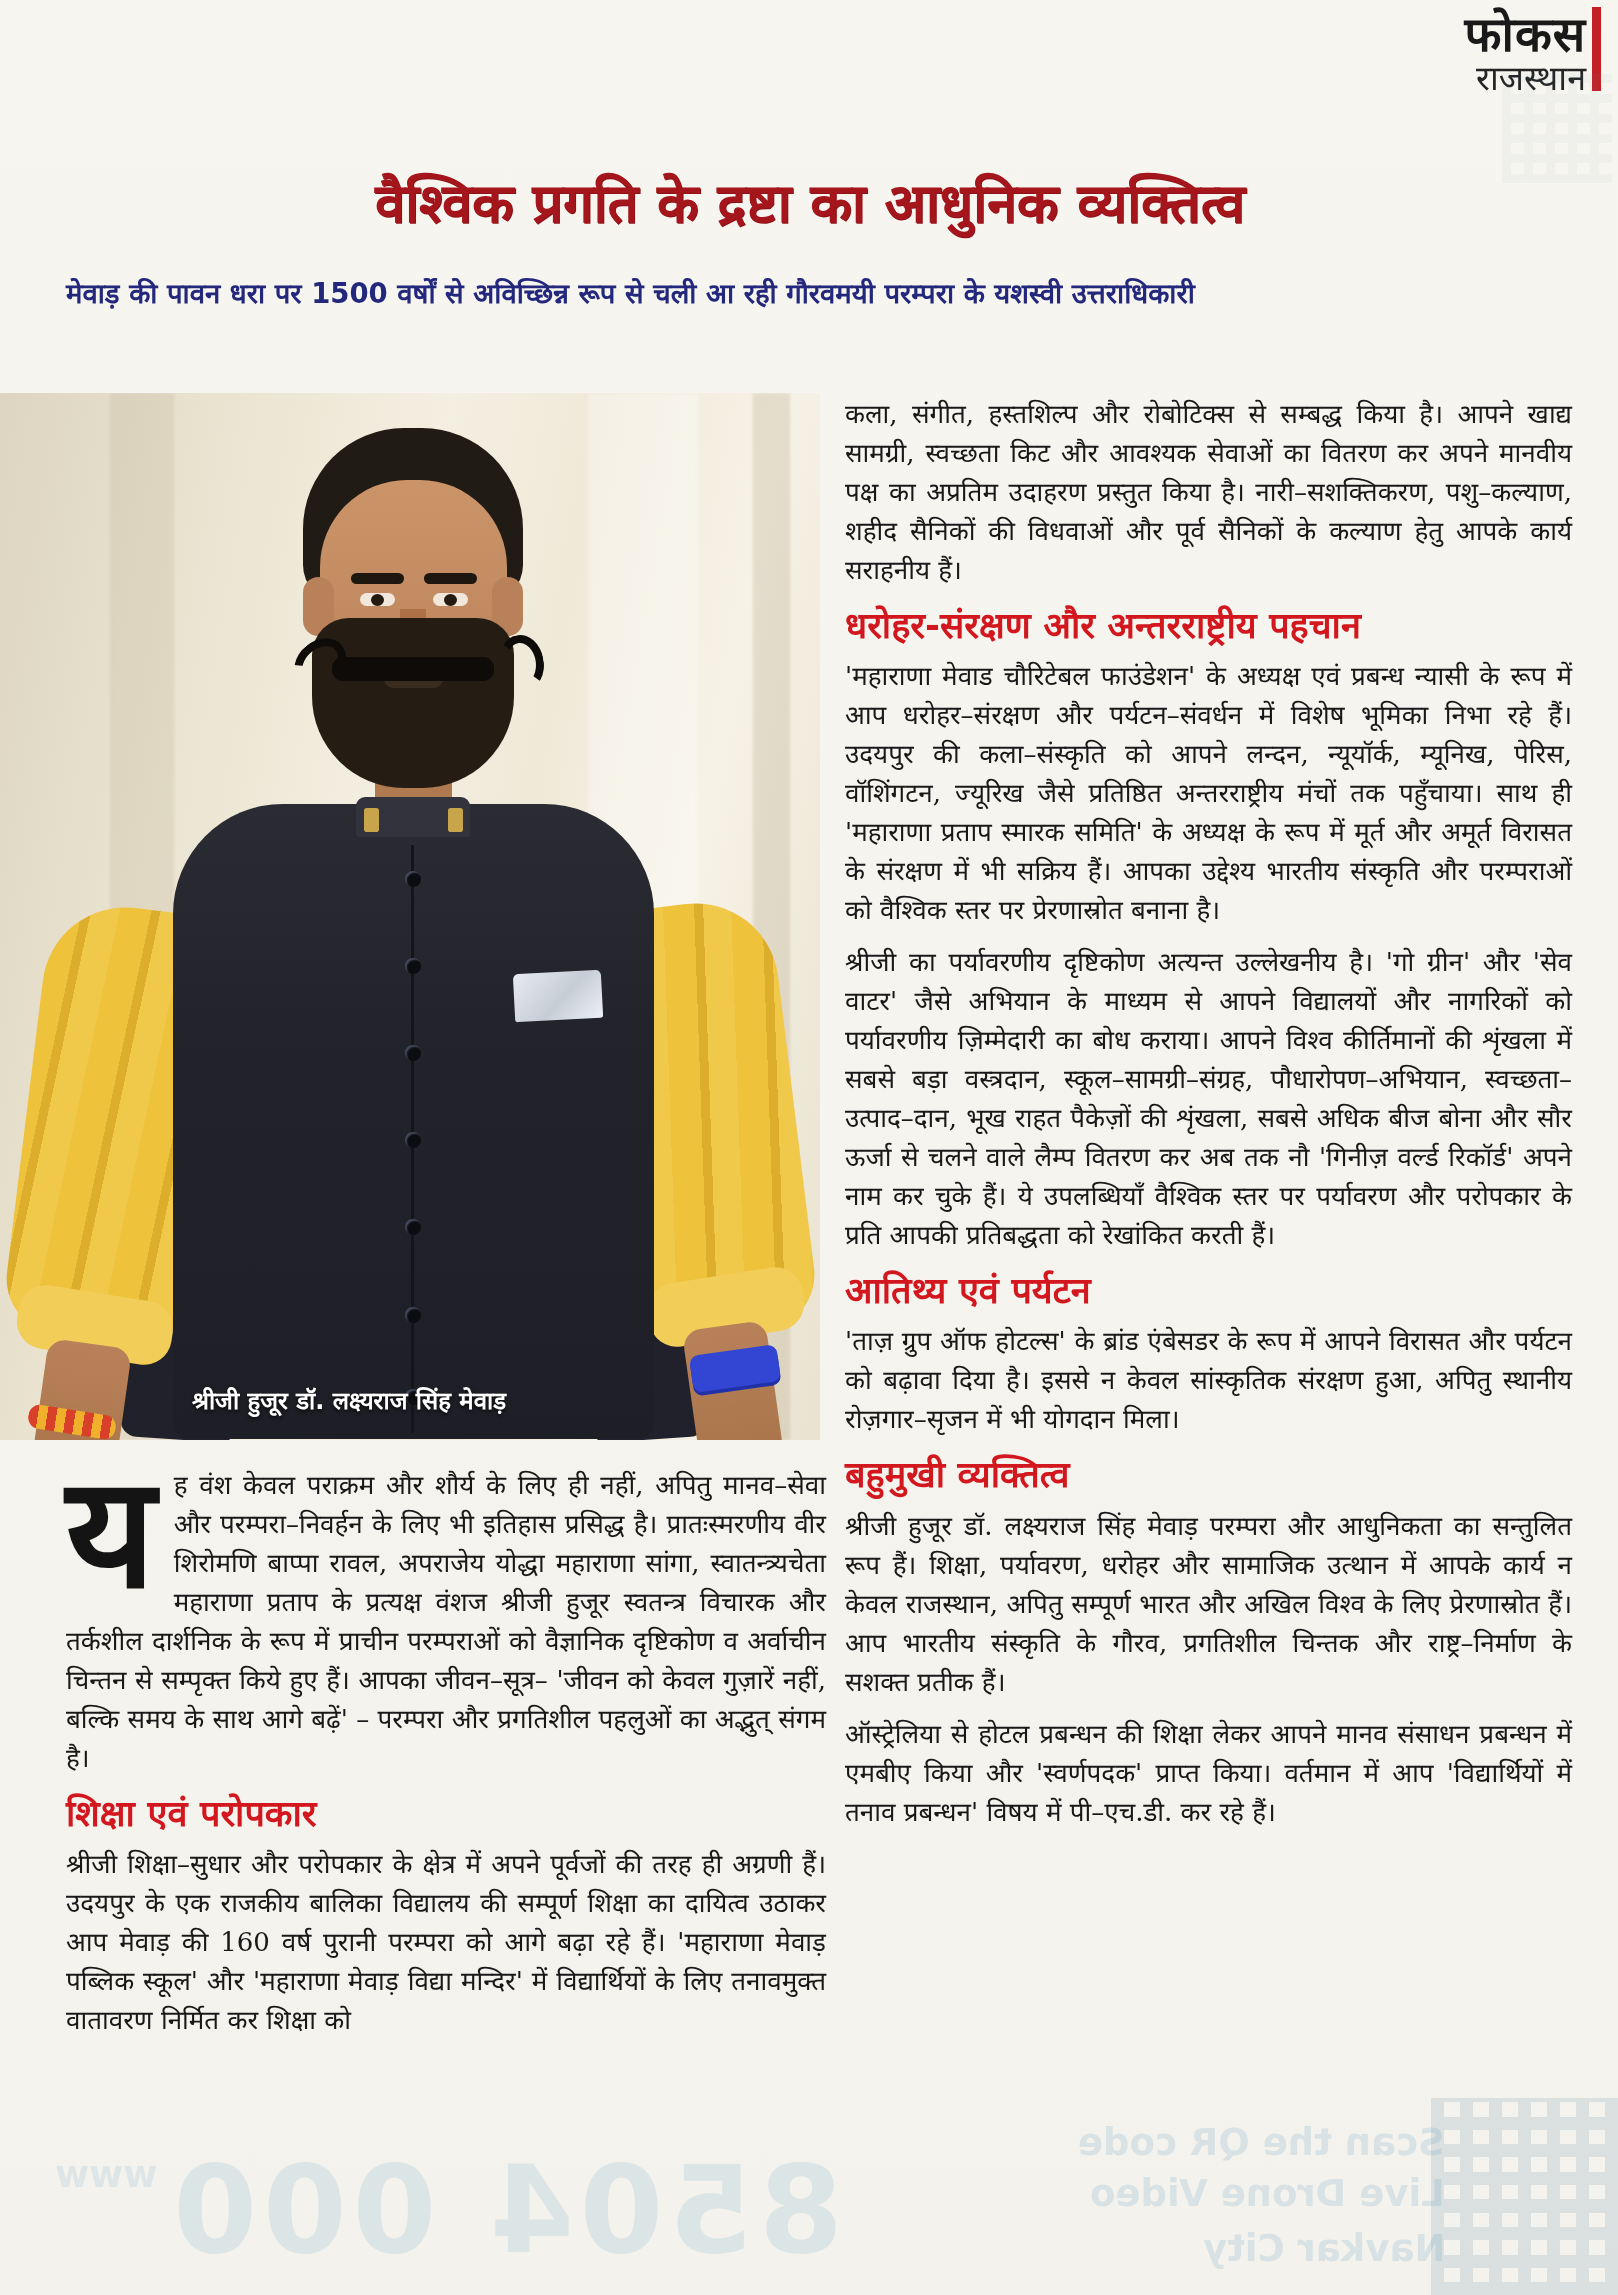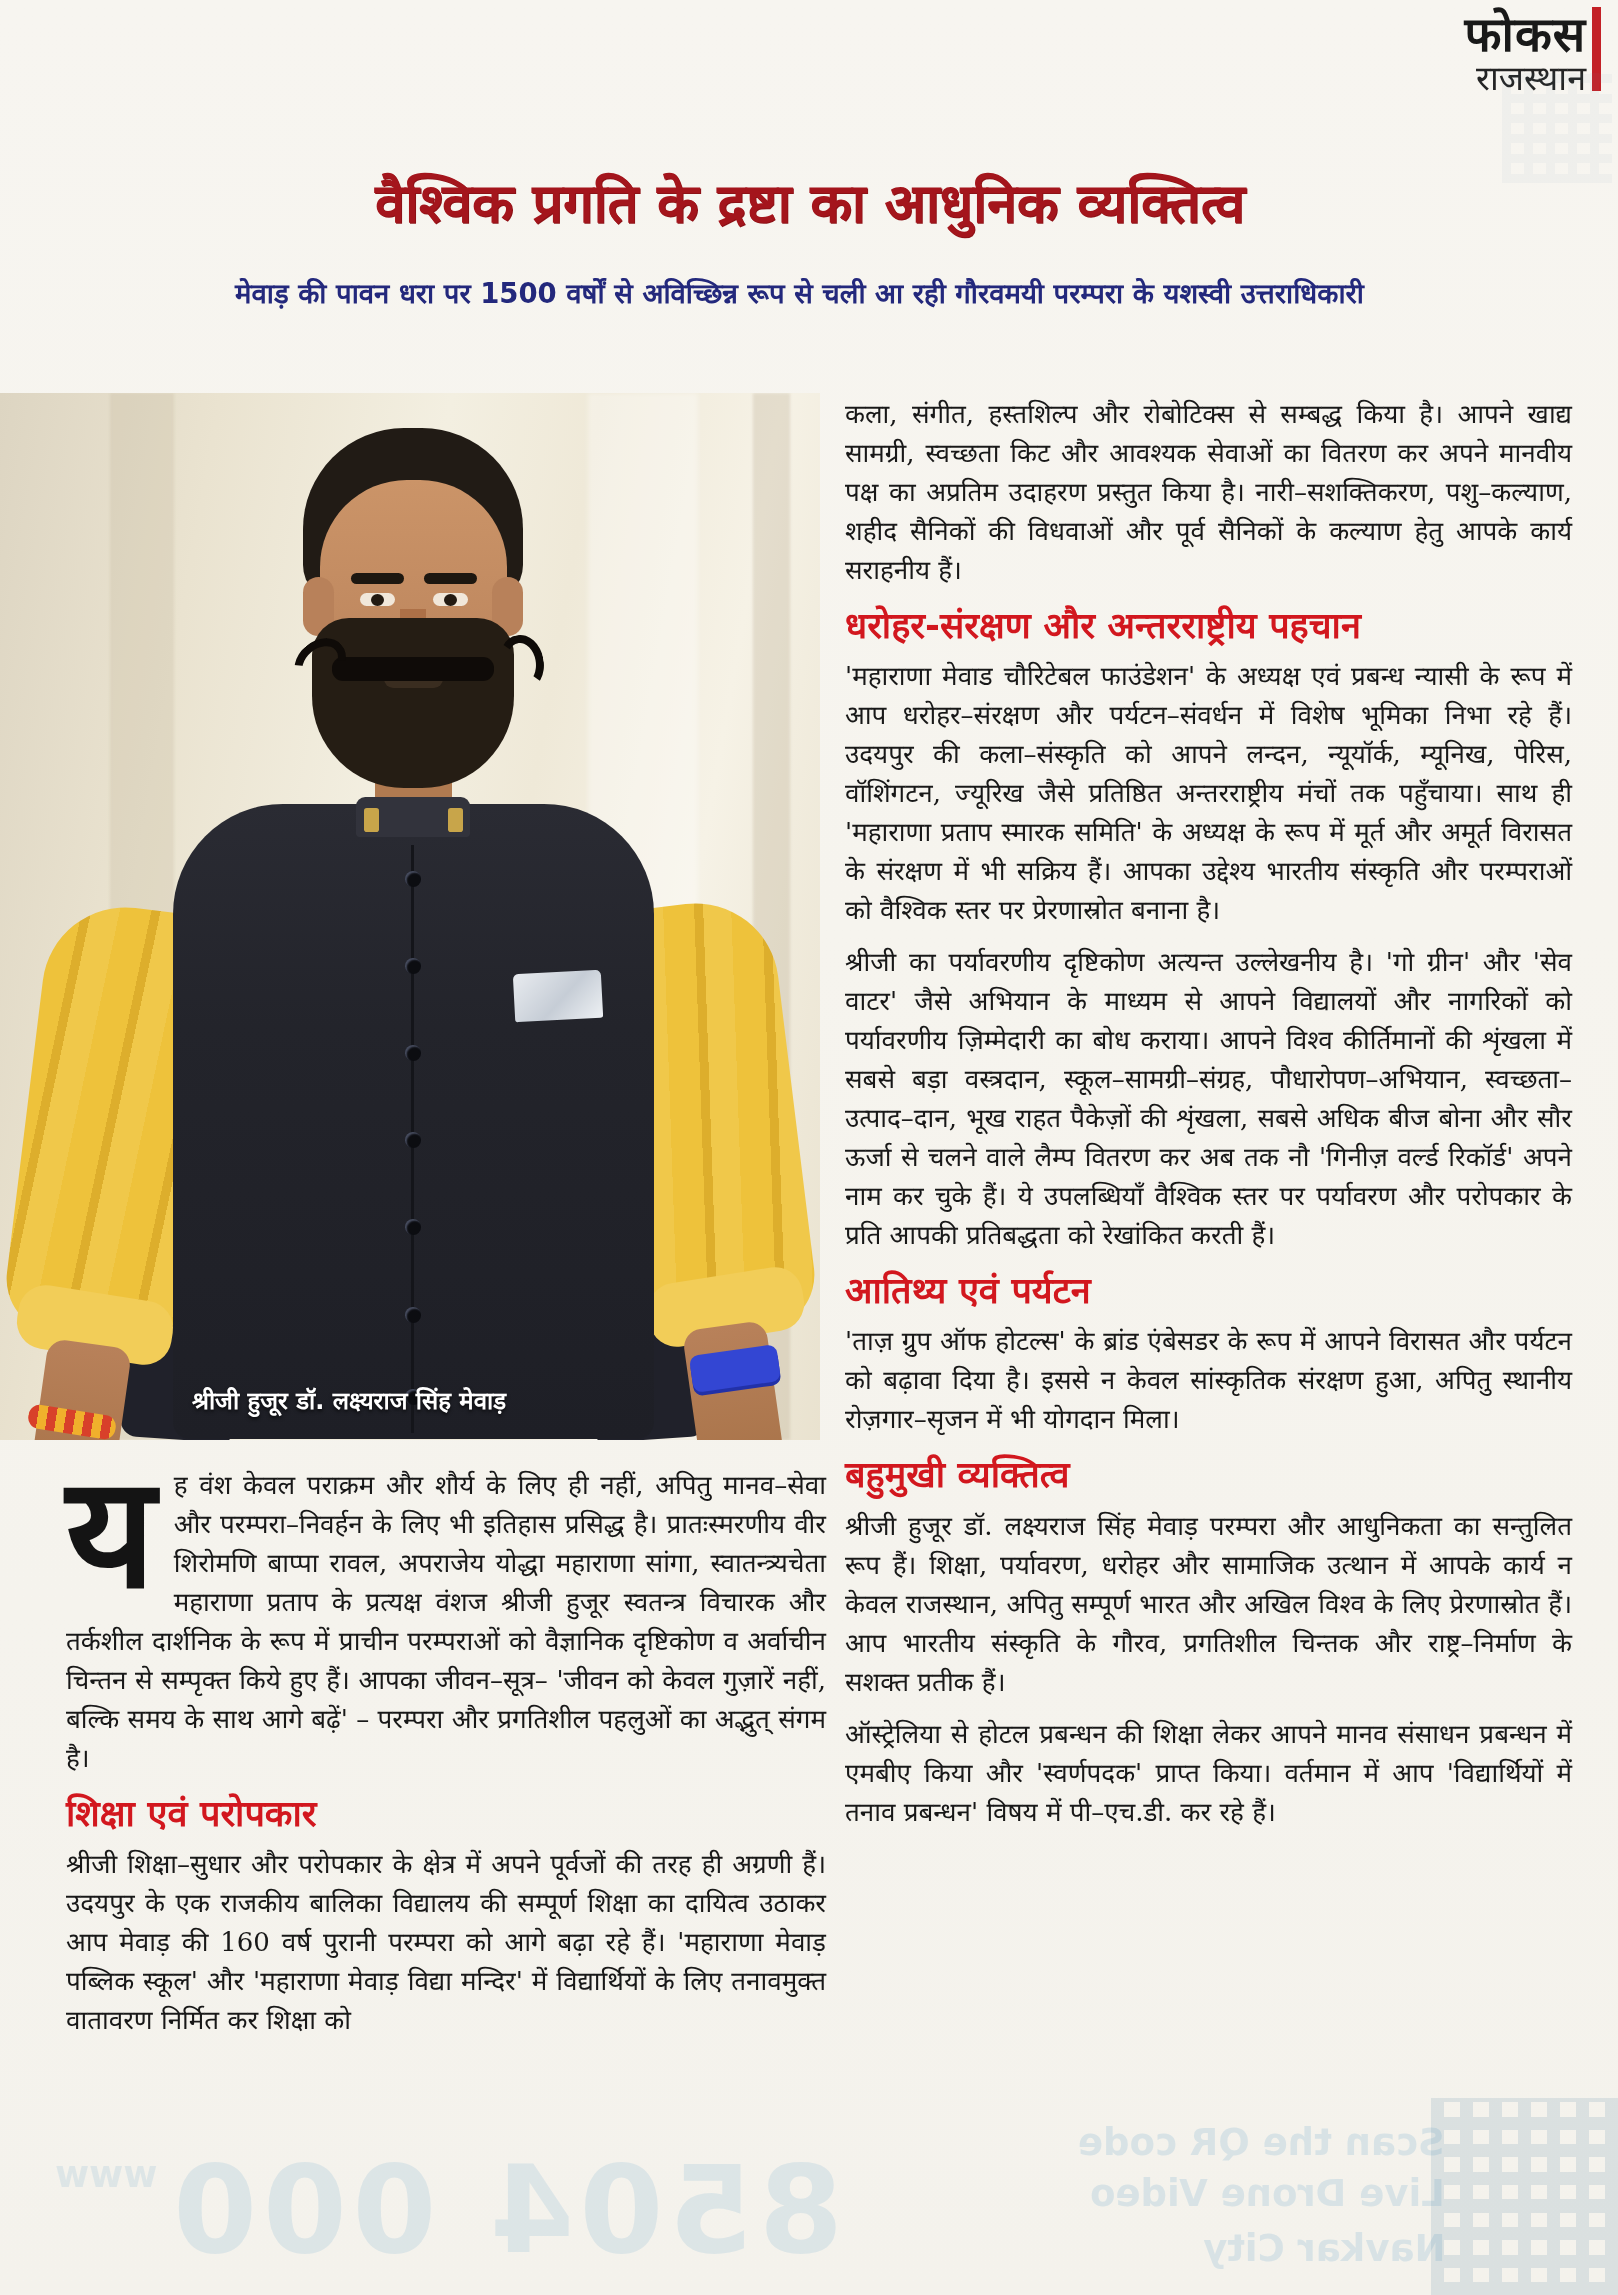--- a/index.html
+++ b/index.html
@@ -18,21 +18,21 @@
   .masthead .region{font-size:34px;color:#242424;line-height:39px;}
   .masthead-bar{position:absolute;top:7.3px;right:18.4px;width:8.3px;height:84px;background:#c32026;}
   
   .headline{
     position:absolute;top:127px;left:37px;width:1546px;text-align:center;
     font-size:54px;font-weight:bold;color:#a4151c;line-height:1.2;
     text-shadow:0.9px 0.9px 0 #8d1116;
     margin-top:45px;
   }
   .standfirst{
-    position:absolute;top:268px;left:45px;width:1509px;text-align:center;
+    position:absolute;top:268px;left:66px;width:1509px;
     color:#23287c;font-weight:bold;font-size:27.5px;line-height:1.85;
   }
   
   .photo{
     position:absolute;left:0;top:393px;width:820px;height:1047px;overflow:hidden;
     background:
       linear-gradient(100deg, #ddd5c2 0%, #eae3d0 22%, #f3efe1 45%, #efe9d8 60%, #f6f2e6 78%, #e9e2cf 100%);
   }
   .photo .arch1{position:absolute;left:110px;top:0;width:64px;height:100%;background:rgba(190,178,150,.25);filter:blur(1.8px);}
   .photo .arch2{position:absolute;left:588px;top:0;width:110px;height:100%;background:rgba(255,255,255,.35);filter:blur(2.8px);}

